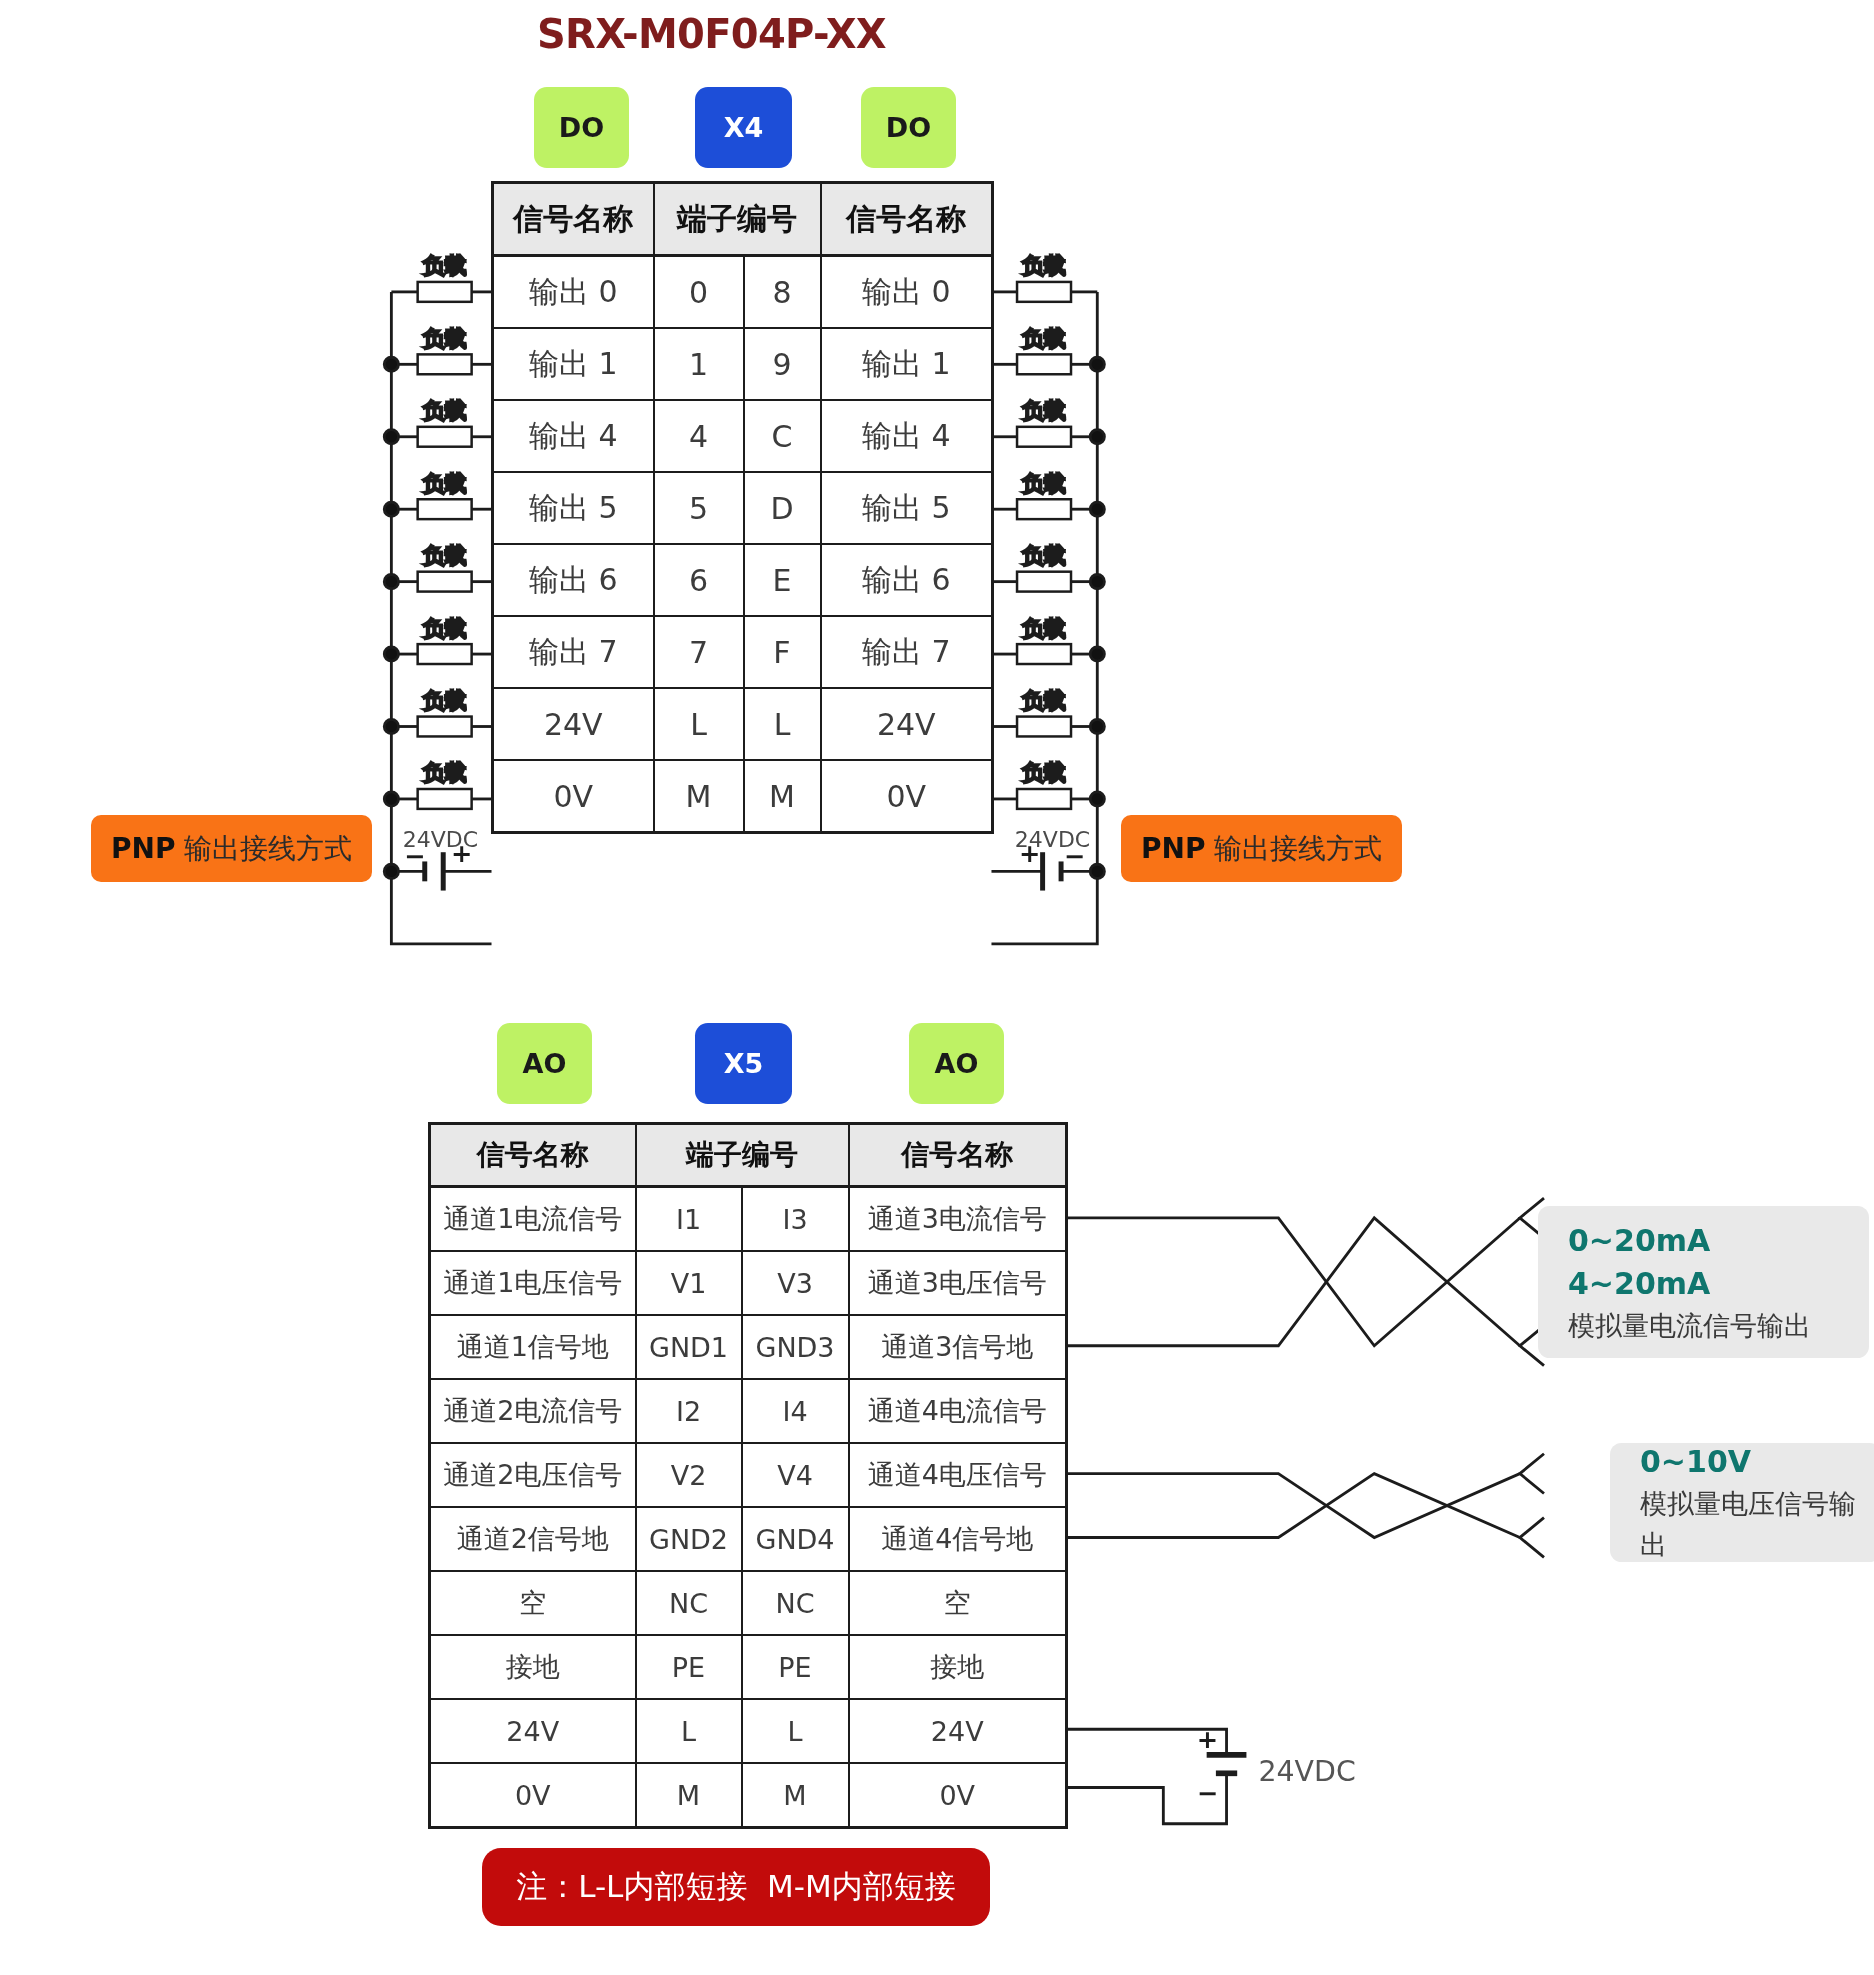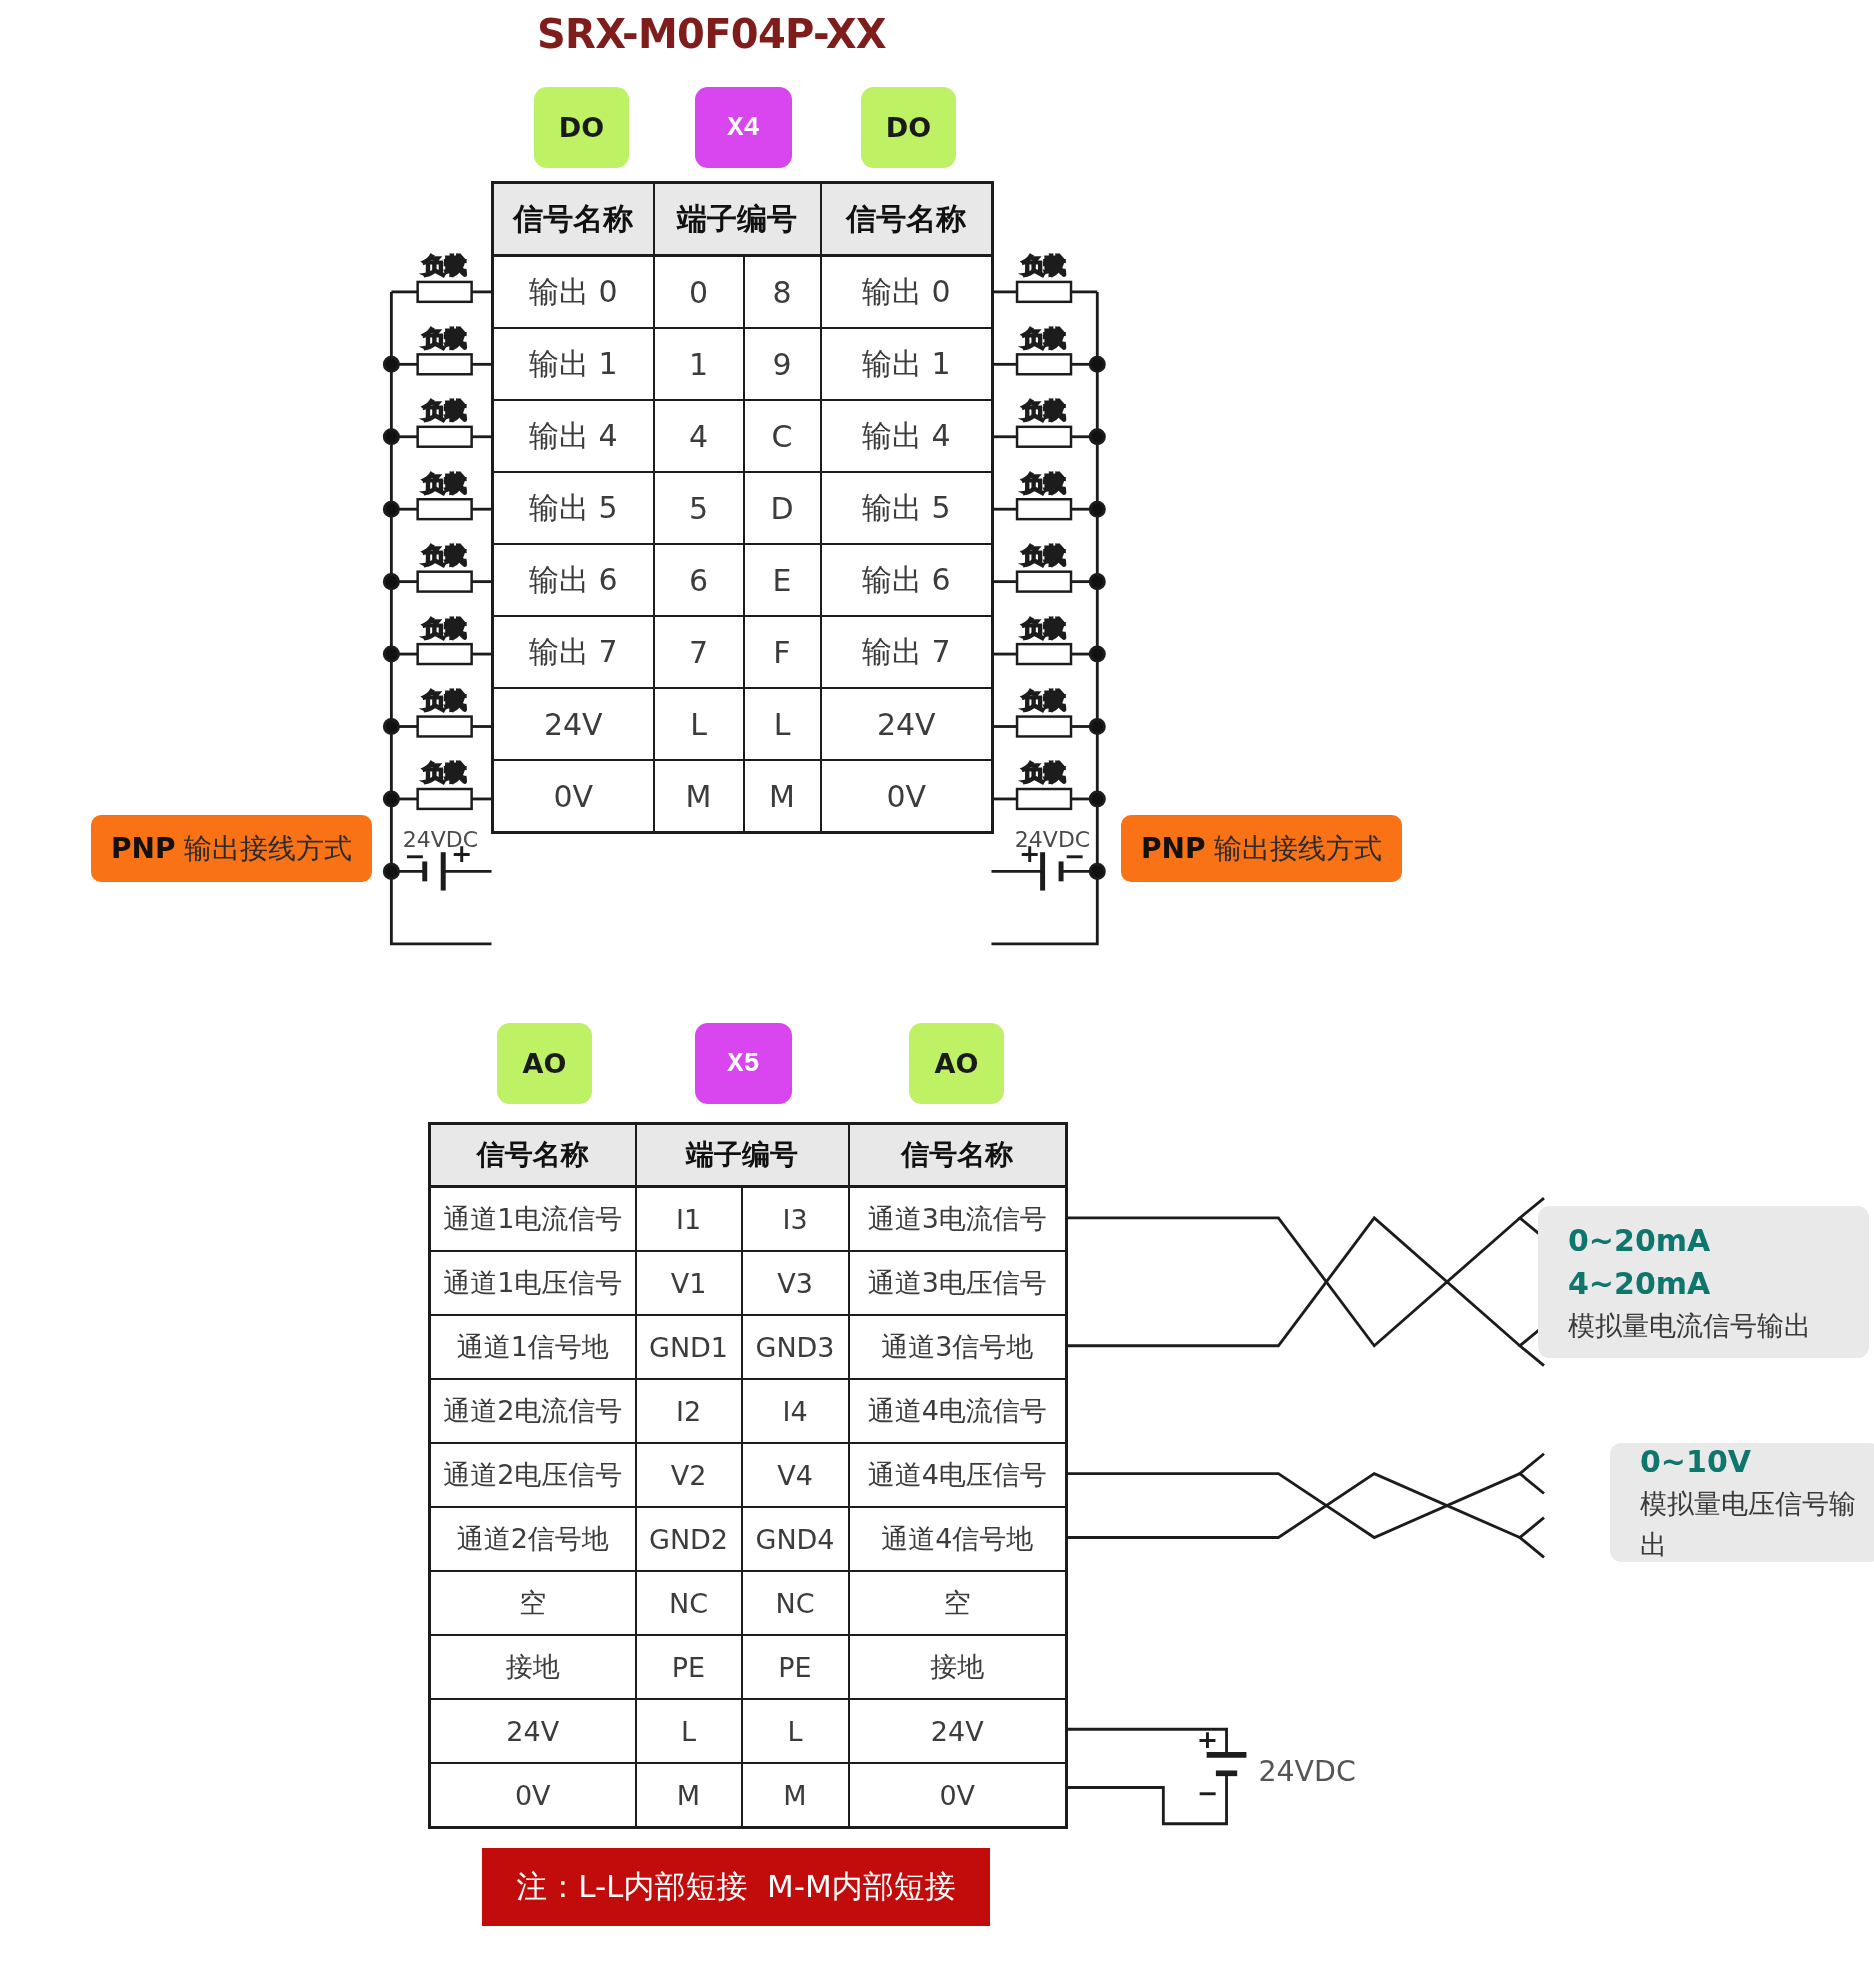--- a/index.html
+++ b/index.html
@@ -10,21 +10,21 @@
   svg.wires{position:absolute;left:0;top:0;z-index:1;}
   .page-title{
     position:absolute;left:537px;top:11.4px;margin:0;z-index:3;
     font-size:40px;font-weight:800;letter-spacing:-0.7px;color:#7f1d1d;
   }
   .badge{
     position:absolute;z-index:3;display:flex;align-items:center;justify-content:center;
     border-radius:12.8px;font-weight:800;font-size:27px;
   }
   .badge.gray{background:#bef264;color:#1a1a1a;}
-  .badge.red{background:#d946ef;color:#ffffff;font-family:Liberation Mono, monospace;}
+  .badge.red{background:#1d4ed8;color:#ffffff;}
   table.term{
     position:absolute;z-index:2;border-collapse:collapse;table-layout:fixed;background:#ffffff;
     border:3.6px solid #1c1c1c;
   }
   table.term th,table.term td{
     border:2.1px solid #1c1c1c;text-align:center;vertical-align:middle;
     padding:0;overflow:hidden;white-space:nowrap;
   }
   table.term th{background:#e8e8e8;color:#111;font-weight:700;border-bottom-width:3.6px;}
   table.term td{color:#3c3c3c;font-weight:400;}
@@ -41,21 +41,21 @@
   .pnp-badge .b{font-weight:800;color:#111;}
   .out-box{
     position:absolute;z-index:3;background:#e9e9e9;border-radius:11.4px;
     display:flex;flex-direction:column;justify-content:center;padding-left:30px;box-sizing:border-box;
   }
   .out-box .bold-line{font-size:30px;font-weight:800;color:#0f766e;line-height:43px;}
   .out-box .normal-line{font-size:27px;font-weight:400;color:#3a3a3a;line-height:41px;}
   .note-banner{
     position:absolute;z-index:3;left:482px;top:1848px;width:508px;height:78px;background:#c20b0b;
     display:flex;align-items:center;justify-content:center;
-    color:#ffffff;font-size:31px;font-weight:500;white-space:pre;
+    color:#ffffff;font-size:31px;font-weight:500;white-space:pre;border-radius:19px;
   }
 </style>
 </head>
 <body>
 
 <div class="canvas">
 
   <svg class="wires" width="1875" height="1975" viewBox="0 0 2640 2781">
     <g stroke="#1c1c1c" stroke-width="4" fill="none">
 

